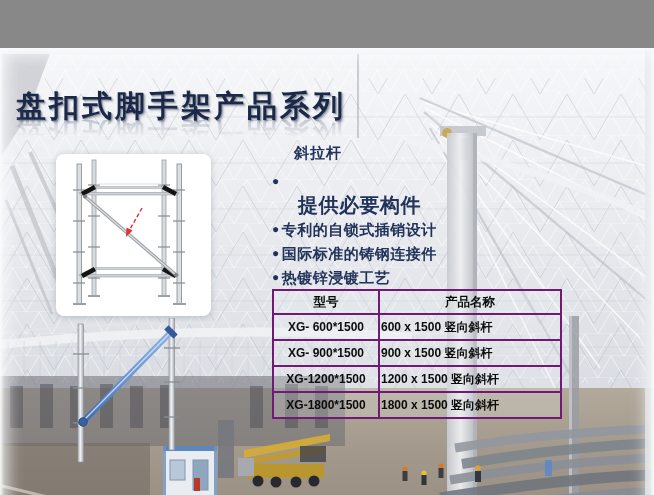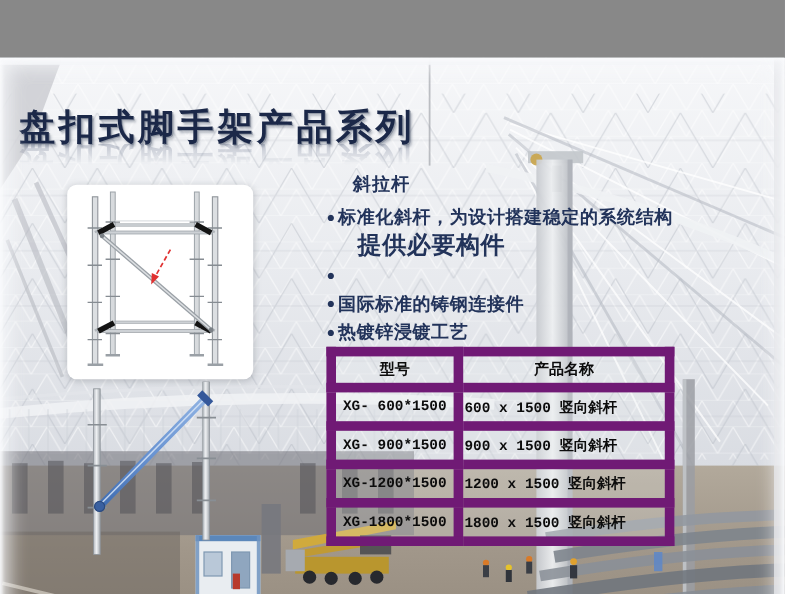--- a/index.html
+++ b/index.html
@@ -46,21 +46,21 @@
   .feature{display:flex; font-size:15px; font-weight:600; line-height:19px; margin-bottom:5px; letter-spacing:.5px;}
   .feature .dot{font-size:12px; line-height:19px; margin-right:2px; flex:0 0 auto;}
   .feature-cont{padding-left:26px; font-size:20px; font-weight:600; line-height:19px; margin-bottom:5px; letter-spacing:.5px;}
   
   .product-table{
     position:absolute; left:272px; top:241px; width:290px;
     border-collapse:collapse; table-layout:fixed;
     font-size:12px; font-weight:bold; color:#0c0c0c;
     background:rgba(238,240,243,.22);
   }
-  .product-table th, .product-table td{border:8px solid #701a75;font-family:Liberation Mono, monospace;}
+  .product-table th, .product-table td{border:2px solid #701a75;}
   .product-table th{height:20px; text-align:center; font-size:12.5px;}
   .product-table td{height:22px;}
   .product-table .col-model{width:106px;}
   .product-table td.model{text-align:center;border-radius:13px;}
   .product-table td.name{padding-right:5px;}
 </style>
 </head>
 <body>
 
 <div class="slide">
@@ -318,26 +318,26 @@
           <rect x="-3" y="-6.5" width="6" height="13" fill="#35589a"></rect>
         </g>
     </svg>
   </div>
 
   <div class="content">
     <div class="section-label">斜拉杆</div>
 
     <div class="feature">
       <span class="dot">●</span>
-      <span>标准化斜杆，为设计搭建稳定的系统结构</span>
     </div>
     <div class="feature-cont">提供必要构件</div>
 
     <div class="feature">
       <span class="dot">●</span>
+      <span>专利的自锁式插销设计</span>
     </div>
     <div class="feature">
       <span class="dot">●</span>
       <span>国际标准的铸钢连接件</span>
     </div>
     <div class="feature">
       <span class="dot">●</span>
       <span>热镀锌浸镀工艺</span>
     </div>
   </div>

